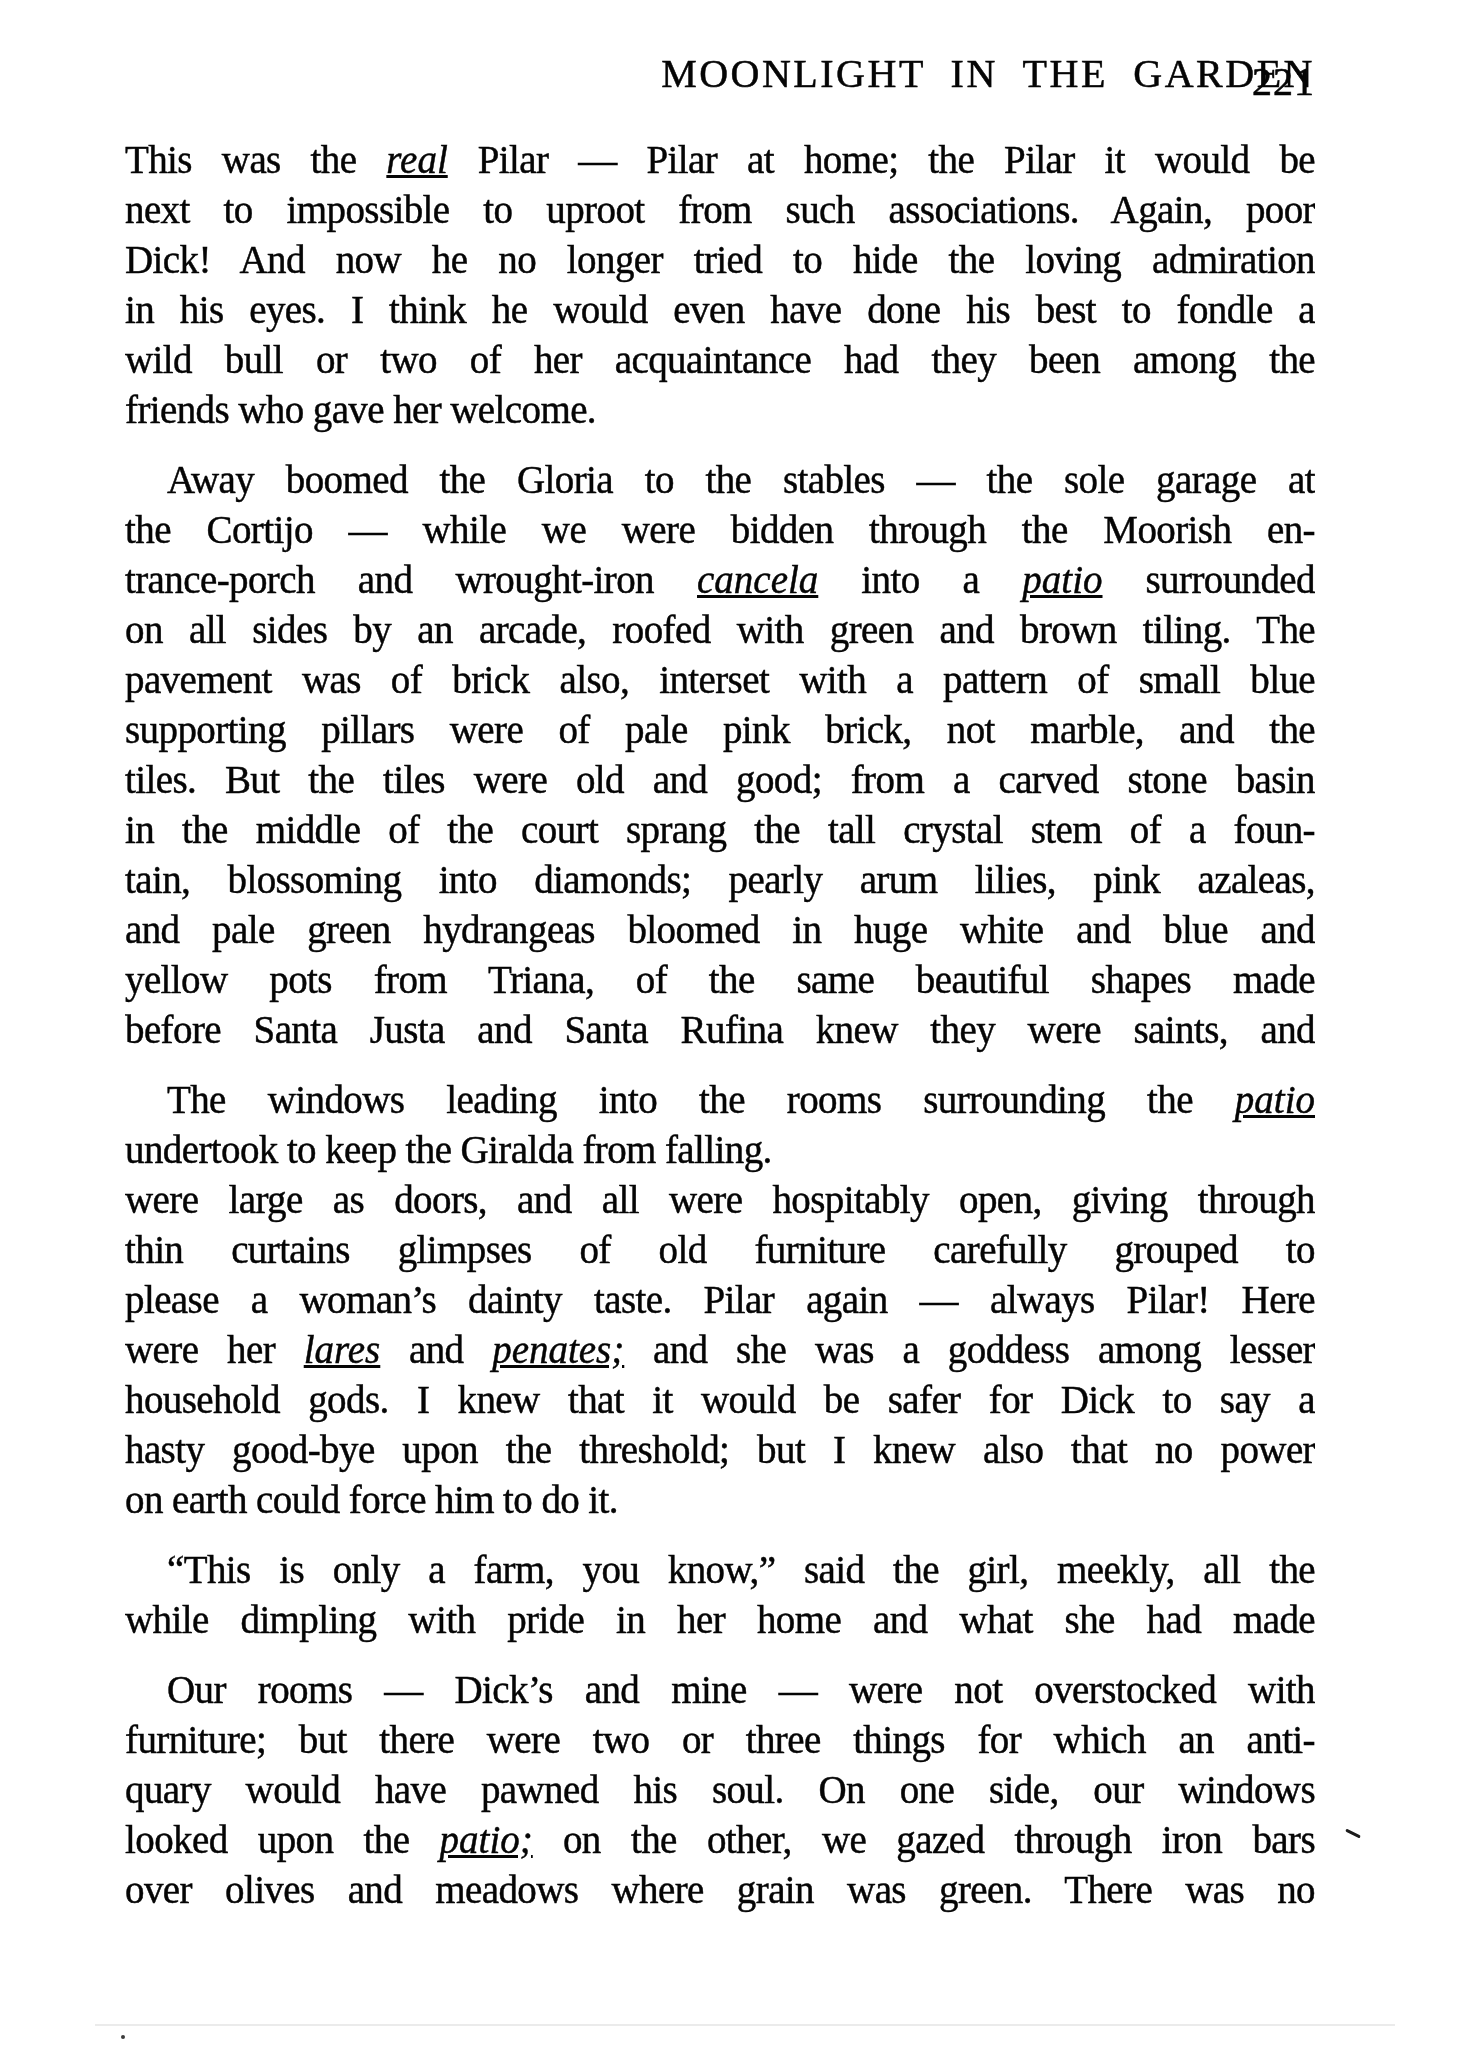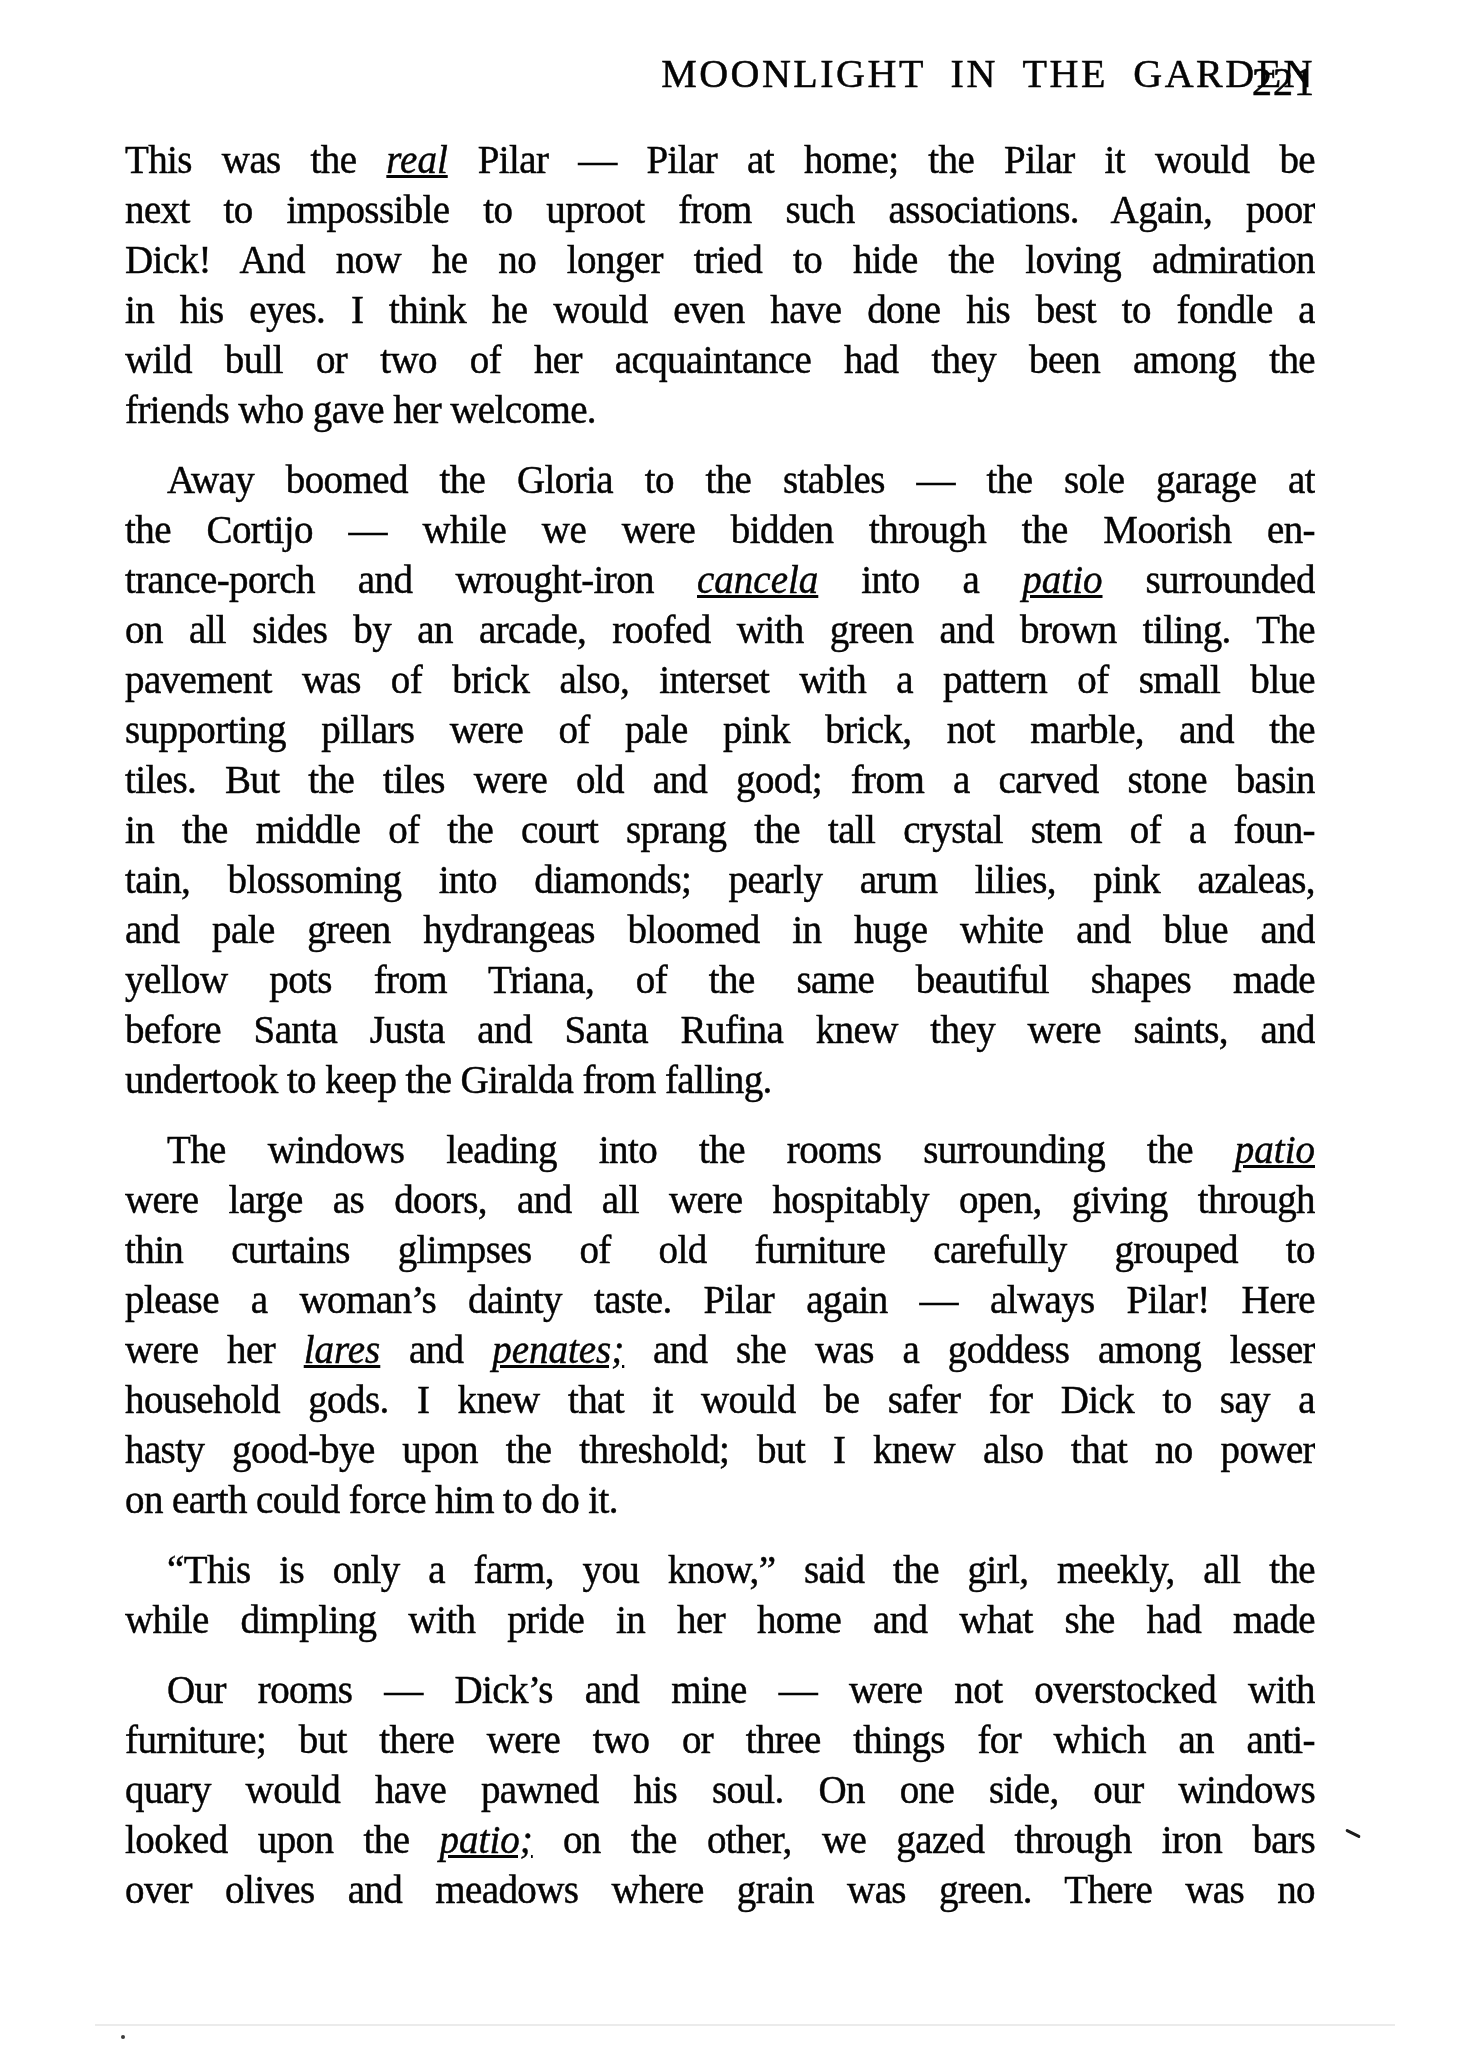--- a/index.html
+++ b/index.html
@@ -101,22 +101,22 @@
       <div class="line"><span>trance-porch and wrought-iron </span><i>cancela</i><span> into a </span><i>patio</i><span> surrounded</span></div>
       <div class="line"><span>on all sides by an arcade, roofed with green and brown tiling. The</span></div>
       <div class="line"><span>pavement was of brick also, interset with a pattern of small blue</span></div>
       <div class="line"><span>supporting pillars were of pale pink brick, not marble, and the</span></div>
       <div class="line"><span>tiles. But the tiles were old and good; from a carved stone basin</span></div>
       <div class="line"><span>in the middle of the court sprang the tall crystal stem of a foun-</span></div>
       <div class="line"><span>tain, blossoming into diamonds; pearly arum lilies, pink azaleas,</span></div>
       <div class="line"><span>and pale green hydrangeas bloomed in huge white and blue and</span></div>
       <div class="line"><span>yellow pots from Triana, of the same beautiful shapes made</span></div>
       <div class="line"><span>before Santa Justa and Santa Rufina knew they were saints, and</span></div>
+      <div class="line indent"><span>The windows leading into the rooms surrounding the </span><i>patio</i></div>
       <div class="line last"><span>undertook to keep the Giralda from falling.</span></div>
-      <div class="line indent"><span>The windows leading into the rooms surrounding the </span><i>patio</i></div>
       <div class="line"><span>were large as doors, and all were hospitably open, giving through</span></div>
       <div class="line"><span>thin curtains glimpses of old furniture carefully grouped to</span></div>
       <div class="line"><span>please a woman’s dainty taste. Pilar again — always Pilar! Here</span></div>
       <div class="line"><span>were her </span><i>lares</i><span> and </span><i>penates;</i><span> and she was a goddess among lesser</span></div>
       <div class="line"><span>household gods. I knew that it would be safer for Dick to say a</span></div>
       <div class="line"><span>hasty good-bye upon the threshold; but I knew also that no power</span></div>
       <div class="line last"><span>on earth could force him to do it.</span></div>
       <div class="line indent"><span>“This is only a farm, you know,” said the girl, meekly, all the</span></div>
       <div class="line"><span>while dimpling with pride in her home and what she had made</span></div>
       <div class="line indent"><span>Our rooms — Dick’s and mine — were not overstocked with</span></div>

